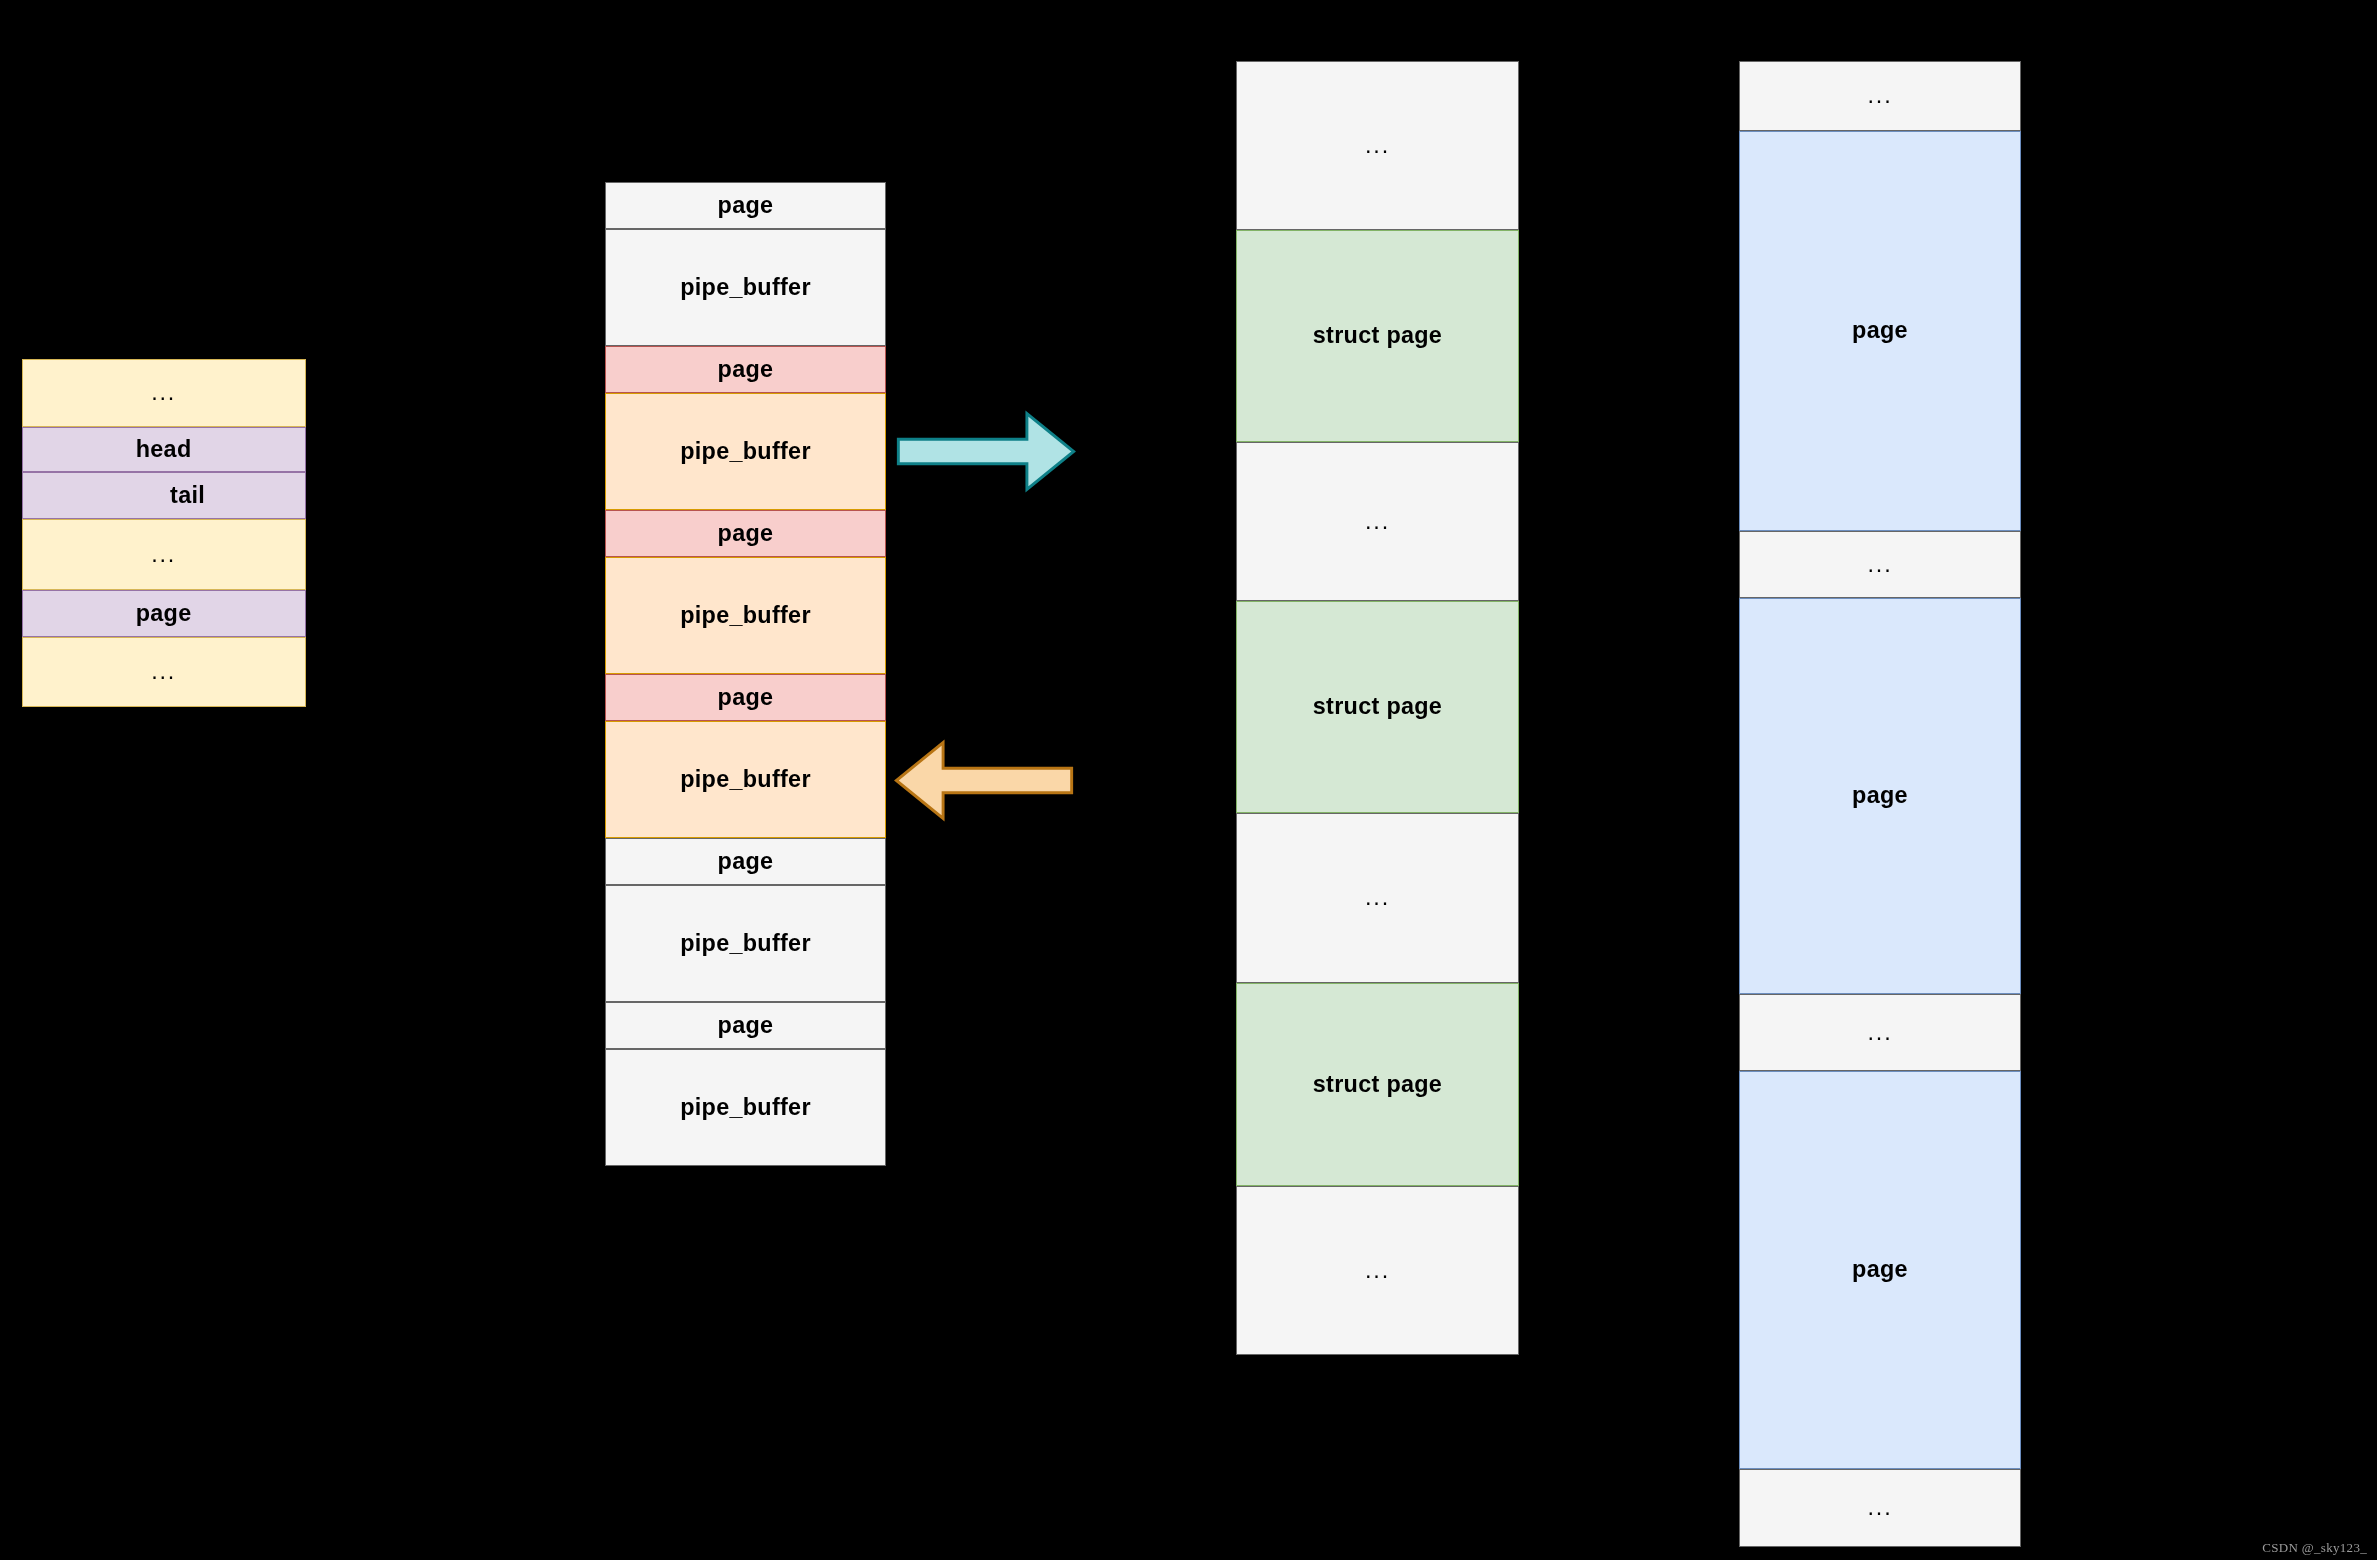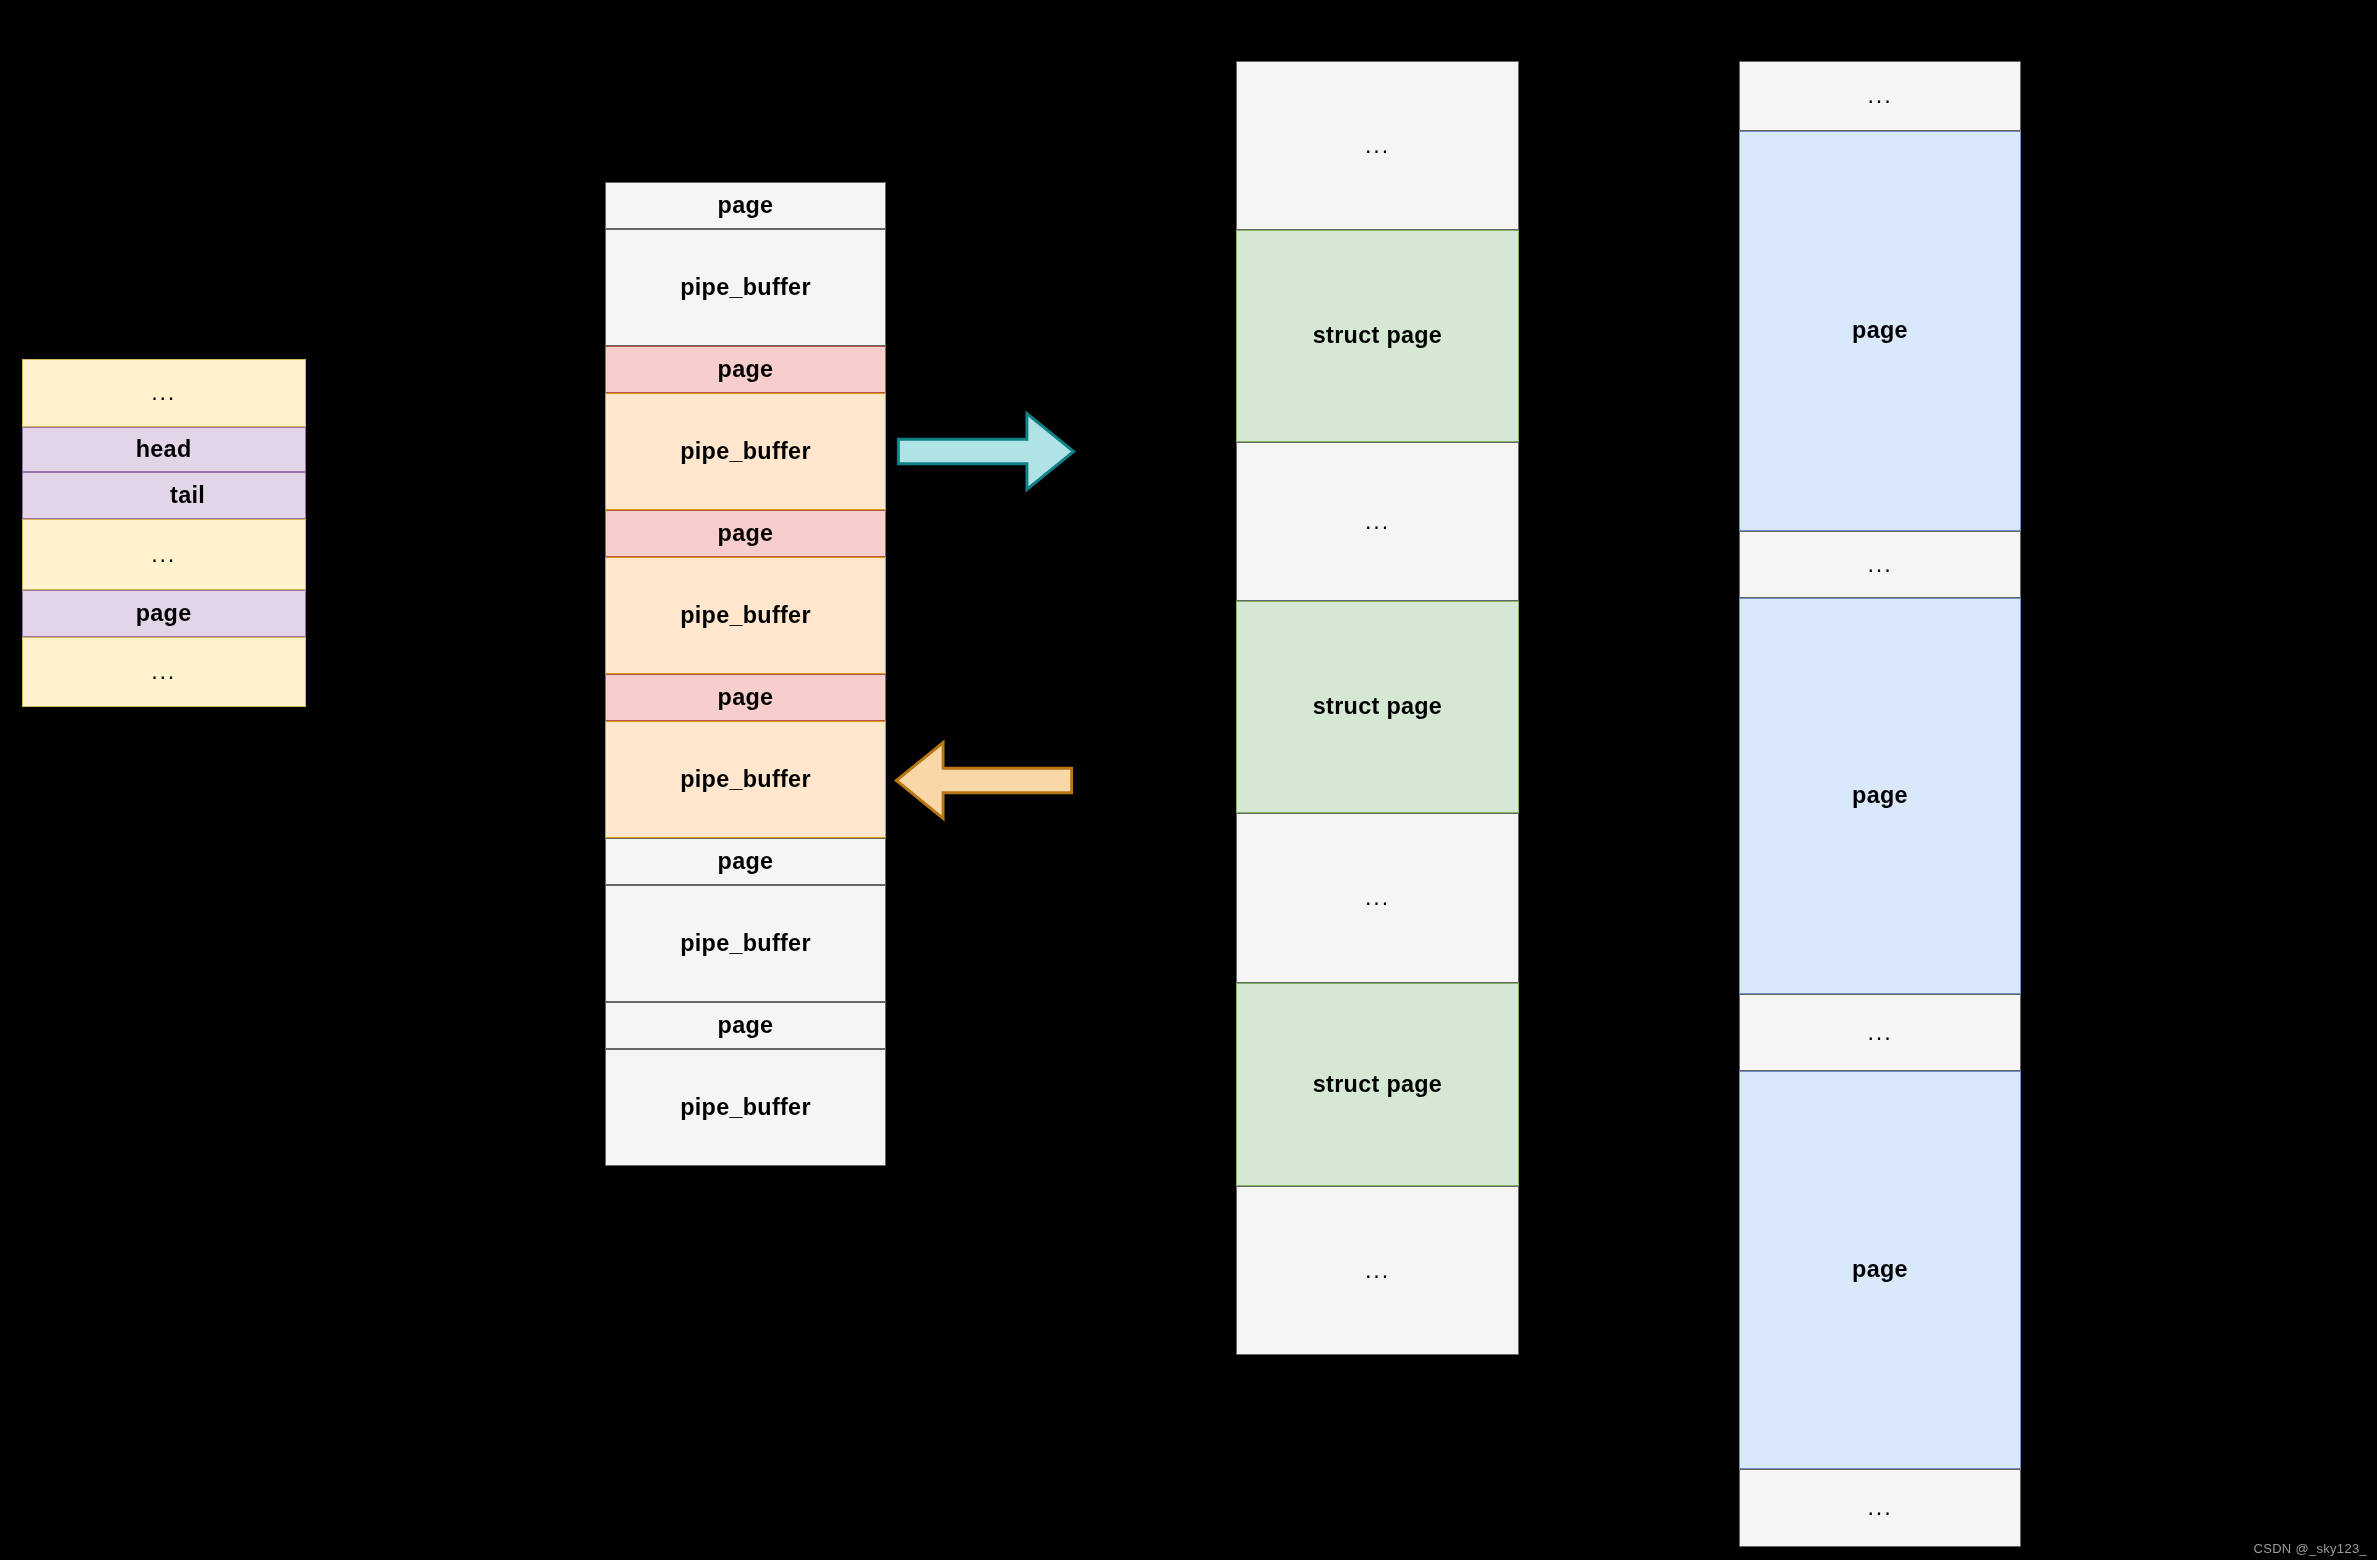--- a/index.html
+++ b/index.html
@@ -46,20 +46,21 @@
   .arrow-svg{position:absolute;overflow:visible;}
   #write-arrow{left:896px;top:411px;}
   #read-arrow {left:894px;top:740px;}
   .arrow-teal   polygon{fill:var(--arrow-teal-fill);  stroke:var(--arrow-teal-stroke);  stroke-width:5;}
   .arrow-orange polygon{fill:var(--arrow-orange-fill);stroke:var(--arrow-orange-stroke);stroke-width:5;}
 
   .watermark{
     position:absolute;right:10px;bottom:4.7px;
     font-size:13px;color:var(--watermark-color);
     letter-spacing:0.3px;
+    font-family:Liberation Serif, serif;
   }
 </style>
 </head>
 <body>
 
 <div class="stage">
 
   <div class="col" id="pipe-info">
       <div class="row t-ellipsis v-yellow" style="height: 68px;">
         <span>...</span>

